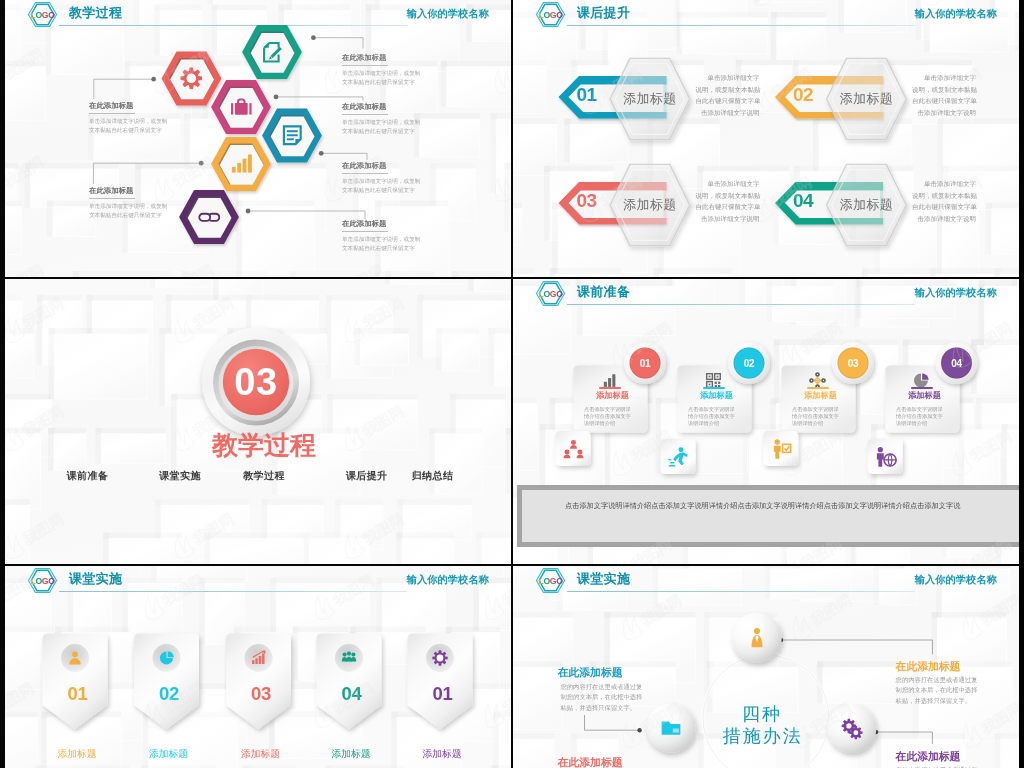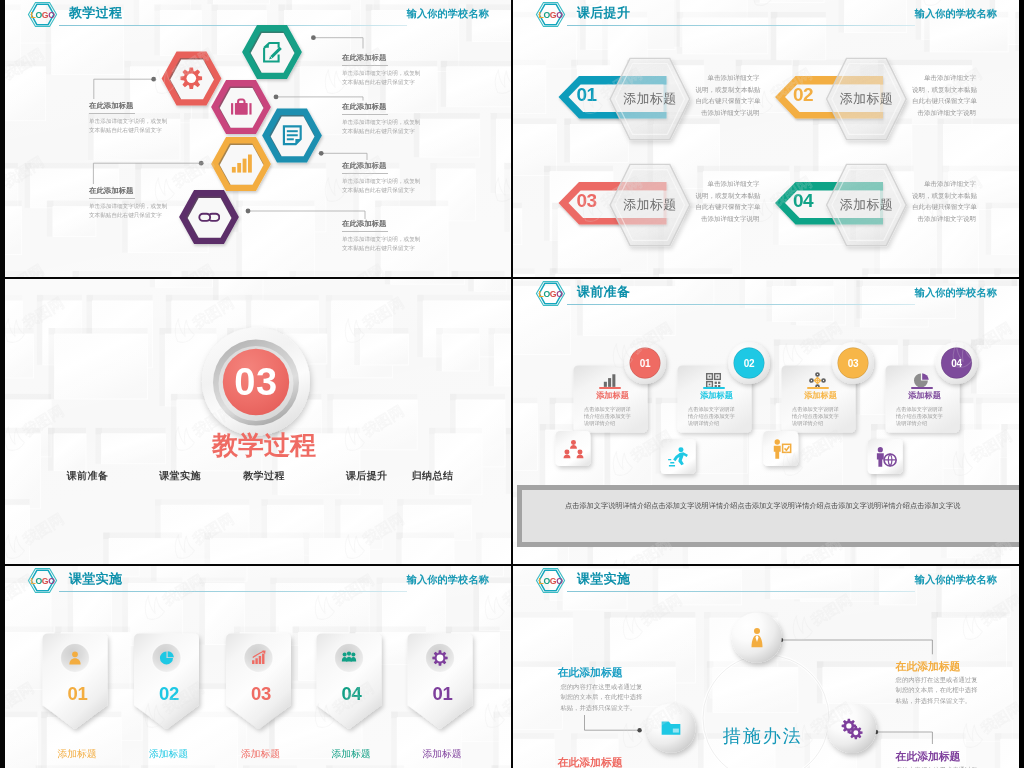--- a/index.html
+++ b/index.html
@@ -2788,20 +2788,21 @@
         <div style="position:absolute;z-index:4;left:147px;top:151px;width:22px;height:22px"><svg width="22" height="22" viewBox="0 0 24 24" xmlns="http://www.w3.org/2000/svg">
             <path d="M1.8 4.8 L9.6 4.8 L11.8 7.6 L22.2 7.6 L22.2 19.4 L1.8 19.4 Z" fill="#1ec8e4"></path>
             <path d="M14.0 12.6 L20.6 12.6 L20.6 17.0 L14.0 17.0 Z" fill="#fff" opacity=".55"></path>
           </svg></div>
         <div style="position:absolute;z-index:4;left:327.8px;top:151.5px;width:22px;height:22px"><svg width="22" height="22" viewBox="0 0 24 24" xmlns="http://www.w3.org/2000/svg">
             <path d="M13.94 6.91L16.50 7.35L16.50 9.85L13.94 10.29L13.57 11.18L15.07 13.30L13.30 15.07L11.18 13.57L10.29 13.94L9.85 16.50L7.35 16.50L6.91 13.94L6.02 13.57L3.90 15.07L2.13 13.30L3.63 11.18L3.26 10.29L0.70 9.85L0.70 7.35L3.26 6.91L3.63 6.02L2.13 3.90L3.90 2.13L6.02 3.63L6.91 3.26L7.35 0.70L9.85 0.70L10.29 3.26L11.18 3.63L13.30 2.13L15.07 3.90L13.57 6.02Z" fill="#7e3f9c" fill-rule="evenodd"></path>
             <circle cx="8.6" cy="8.6" r="2.9" fill="#ffffff"></circle>
             <path d="M21.16 14.43L23.51 14.84L23.51 17.16L21.16 17.57L20.81 18.40L22.19 20.35L20.55 21.99L18.60 20.61L17.77 20.96L17.36 23.31L15.04 23.31L14.63 20.96L13.80 20.61L11.85 21.99L10.21 20.35L11.59 18.40L11.24 17.57L8.89 17.16L8.89 14.84L11.24 14.43L11.59 13.60L10.21 11.65L11.85 10.01L13.80 11.39L14.63 11.04L15.04 8.69L17.36 8.69L17.77 11.04L18.60 11.39L20.55 10.01L22.19 11.65L20.81 13.60Z" fill="#7e3f9c" fill-rule="evenodd"></path>
             <circle cx="16.2" cy="16" r="2.7" fill="#ffffff"></circle>
           </svg></div>
+        <div class="s6c" style="z-index:4;left:129px;width:240px;top:136px;color:#1598b8;font-size:18px;line-height:24px">四种</div>
         <div class="s6c" style="z-index:4;left:129.8px;width:240px;top:158px;color:#1598b8;font-size:18px;line-height:24px">措施办法</div>
         <div class="s6t" style="z-index:4;left:44.7px;top:99px;color:#1b9fc4">在此添加标题</div>
         <div style="position:absolute;z-index:4;left:47.5px;top:115.8px;font-size:6.3px;color:#9c9c9c;line-height:10.5px;white-space:nowrap">
           <div>您的内容打在这里或者通过复</div>
           <div>制您的文本后，在此框中选择</div>
           <div>粘贴，并选择只保留文字。</div>
         </div>
         <div class="s6t" style="z-index:4;left:382.6px;top:93.4px;color:#f3ad40">在此添加标题</div>
         <div style="position:absolute;z-index:4;left:382.6px;top:108.8px;font-size:6.3px;color:#9c9c9c;line-height:10.5px;white-space:nowrap">
           <div>您的内容打在这里或者通过复</div>

